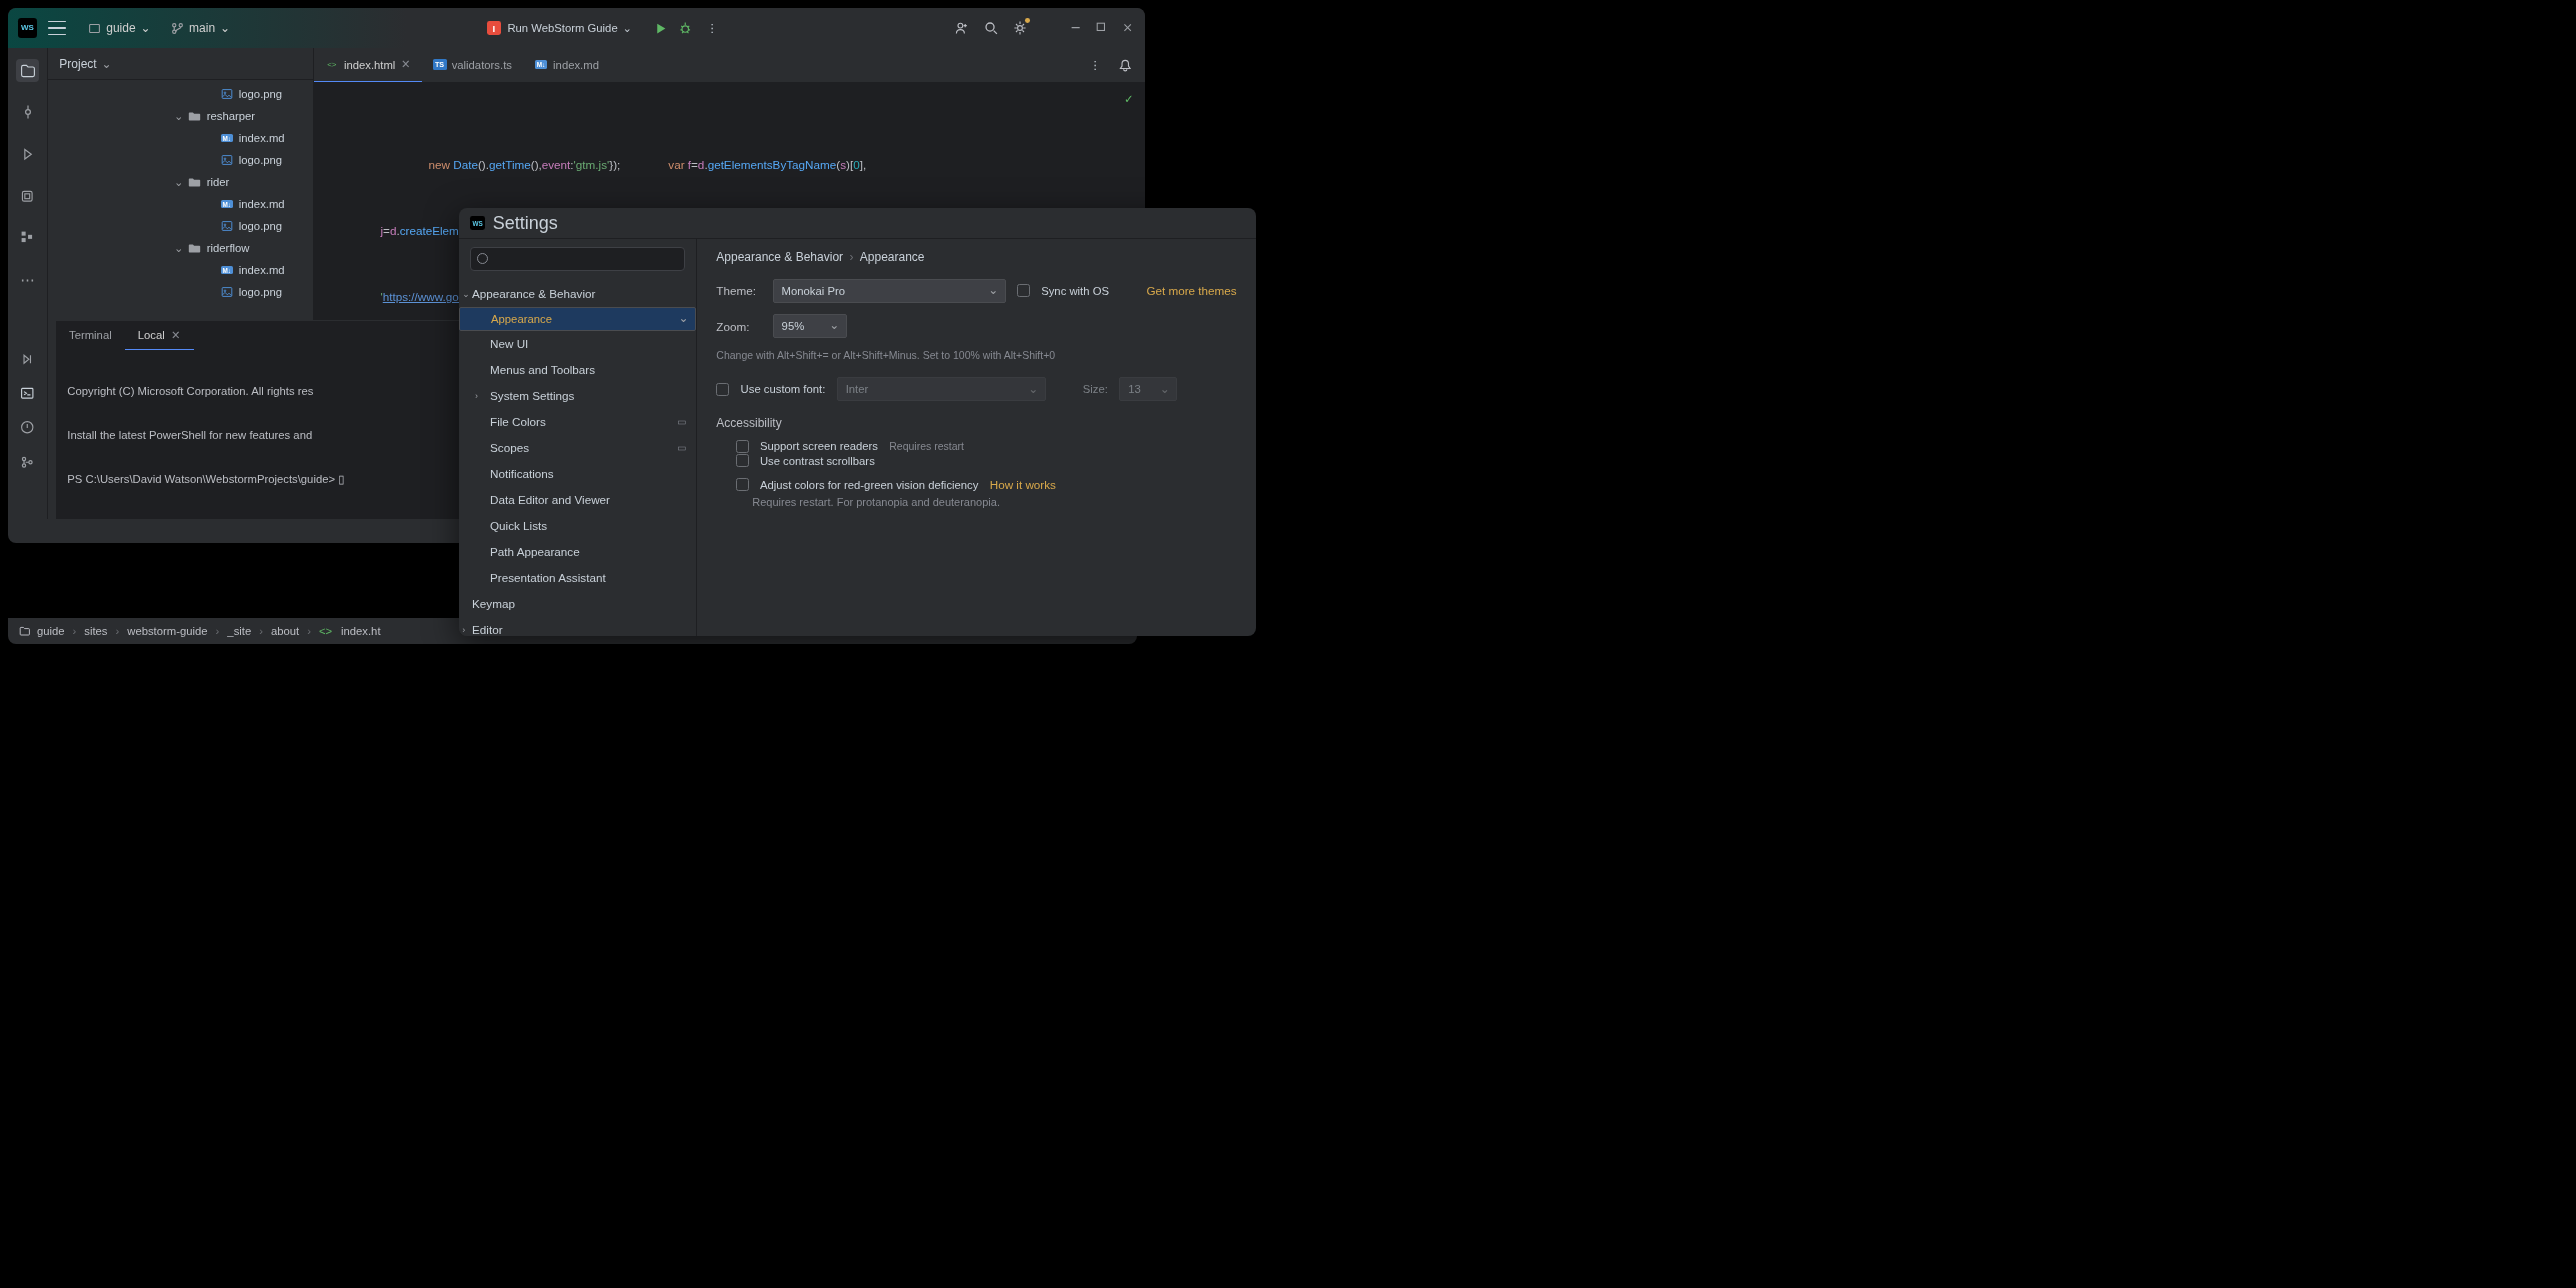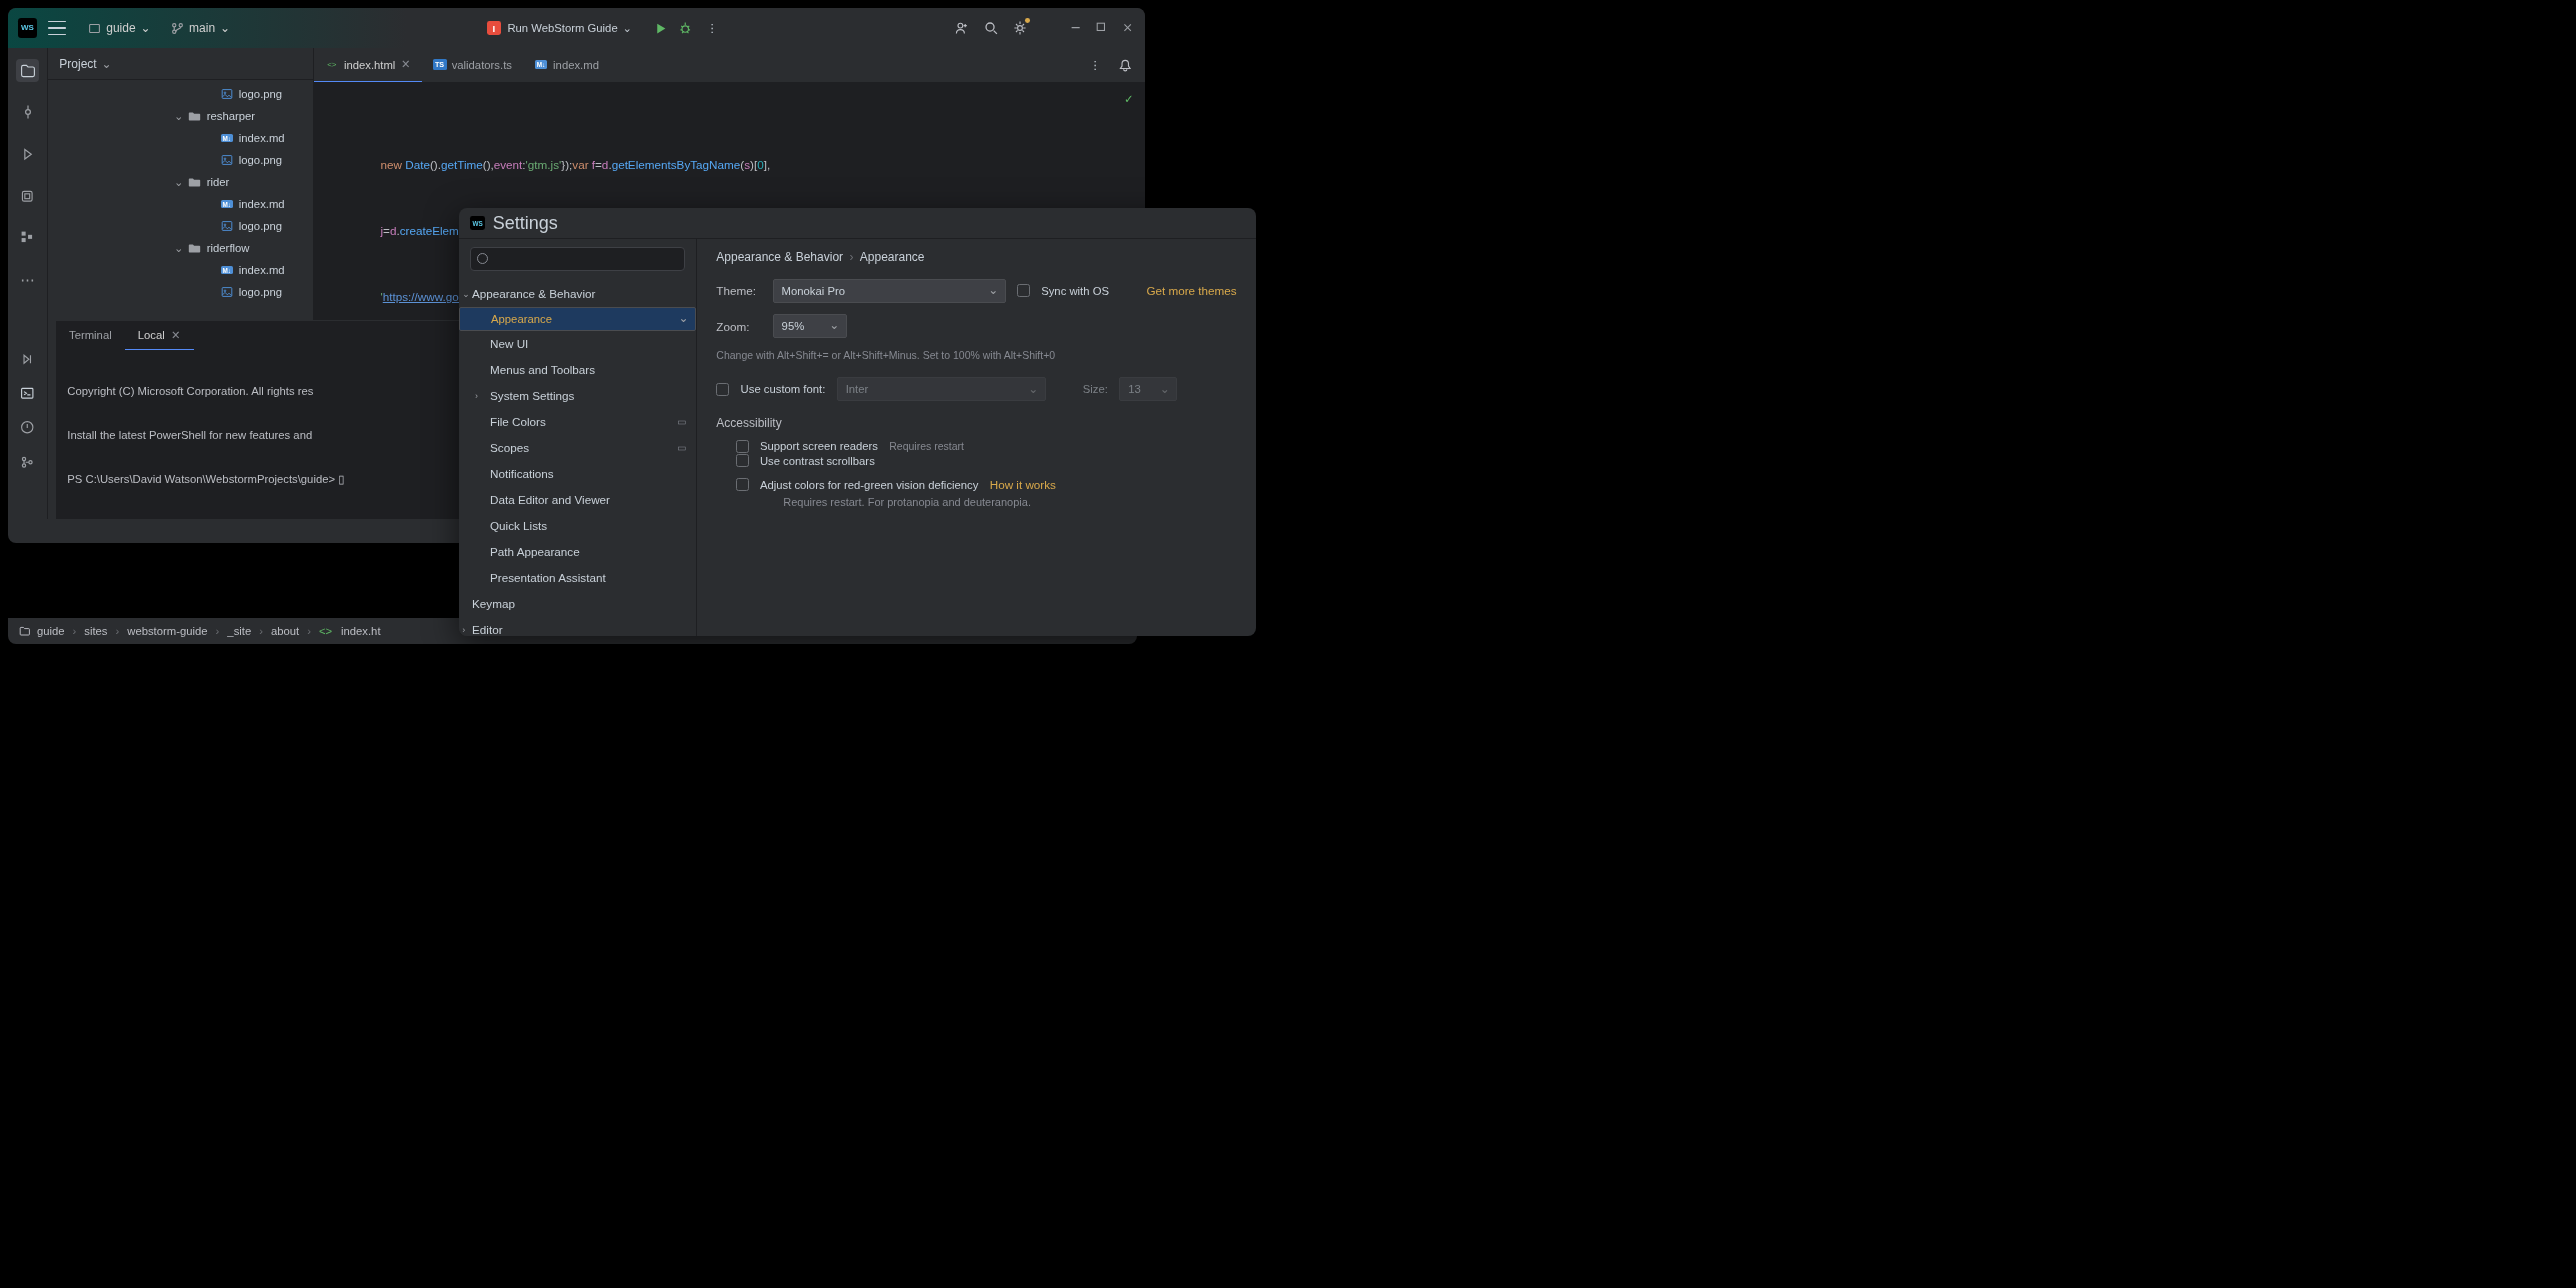--- a/index.html
+++ b/index.html
@@ -35,21 +35,21 @@
 .tabs { height:34px; display:flex; align-items:stretch; background:#2b2d30; overflow:hidden; }
 .tab { display:flex; align-items:center; padding:0 11.3px; font-size:11.3px; color:#9da0a5; cursor:pointer; border-bottom:1.6px solid transparent; gap:5.6px; }
 .tab.active { color:#d0d0d0; border-bottom-color:#548af7; }
 .tab .fi { width:13px; height:13px; display:flex; align-items:center; justify-content:center; font-size:8px; }
 .tab .x { color:#868991; font-size:11.3px; }
 .tab-right { margin-left:auto; display:flex; align-items:center; padding:0 11.3px; gap:14.5px; }
 .code { flex:1; padding:6.4px 0 6.4px 14.5px; font-family:'JetBrains Mono',Consolas,monospace; font-size:11.7px; line-height:22px; white-space:pre; overflow:hidden; position:relative; }
 .code-line { padding-left:52px; position:relative; }
 .gut-mark { position:absolute; left:52px; width:14.5px; color:#707378; font-size:10.5px; }
 .hl-line { background:rgba(43,114,69,0.35); }
-.k-kw { color:#cf8e6d; } .k-fn { color:#56a8f5; } .k-str { color:#6aab73; } .k-var { color:#c77dbb; } .k-op { color:#bcbec4; } .k-pn { color:#bcbec4; } .k-nm { color:#2aacb8; } .k-tag { color:#d5b778; } .k-at { color:#bcbec4; } .k-lnk { color:#5c92d6; text-decoration:underline; } .k-so { color:#cf8e6d; } .k-val { color:#6aab73; }
+.k-kw { color:#cf8e6d;margin-left:48px; } .k-fn { color:#56a8f5; } .k-str { color:#6aab73; } .k-var { color:#c77dbb; } .k-op { color:#bcbec4; } .k-pn { color:#bcbec4; } .k-nm { color:#2aacb8; } .k-tag { color:#d5b778; } .k-at { color:#bcbec4; } .k-lnk { color:#5c92d6; text-decoration:underline; } .k-so { color:#cf8e6d; } .k-val { color:#6aab73; }
 .check-ic { position:absolute; right:11.3px; top:6.4px; color:#5fb865; }
 .crumbs { height:24px; border-top:0.8px solid #2b2d30; display:flex; align-items:center; padding:0 9.7px; gap:6.4px; font-size:10.5px; color:#9da0a5; background:#1e1f22; }
 .crumbs span.sep { color:#6b6e73; }
 .term-panel { position:absolute; left:48px; right:0; top:312px; height:199px; background:#1e1f22; border-top:0.8px solid #2b2d30; display:flex; flex-direction:column; }
 .term-tabs { height:29px; display:flex; align-items:stretch; }
 .term-tab { padding:0 13px; display:flex; align-items:center; font-size:11.3px; color:#9da0a5; cursor:pointer; border-bottom:1.6px solid transparent; gap:6.4px; }
 .term-tab.active { color:#d0d0d0; border-bottom-color:#548af7; }
 .term-out { flex:1; padding:8px 11.3px; font-family:'JetBrains Mono',Consolas,monospace; font-size:11.3px; line-height:22px; color:#bcbec4; white-space:pre; overflow:hidden; }
 .left-bot-tools { position:absolute; left:0; top:312px; width:40px; height:199px; display:flex; flex-direction:column; align-items:center; padding-top:32px; gap:17.7px; background:#2b2d30; border-right:0.8px solid #1e1f22; }
 .status { position:absolute; left:8px; bottom:0; width:1129px; height:26px; display:flex; align-items:center; padding:0 11.3px; gap:5.6px; font-size:11.3px; color:#bcbec4; background:#2b2d30; border-bottom-left-radius:8px; border-bottom-right-radius:8px; }
@@ -510,17 +510,17 @@
       </div>
       <div class="row" style="margin-left:19.3px">
         <div class="cbx"></div>
         <span>Use contrast scrollbars</span>
       </div>
       <div class="row" style="margin-left:19.3px;margin-bottom:1.6px">
         <div class="cbx"></div>
         <span>Adjust colors for red-green vision deficiency</span>
         <span class="link">How it works</span>
       </div>
-      <div class="desc" style="margin-left:67px">Requires restart. For protanopia and deuteranopia.</div>
+      <div class="desc" style="margin-left:36px">Requires restart. For protanopia and deuteranopia.</div>
     </div>
   </div>
 </div>
 
 
 </body></html>

